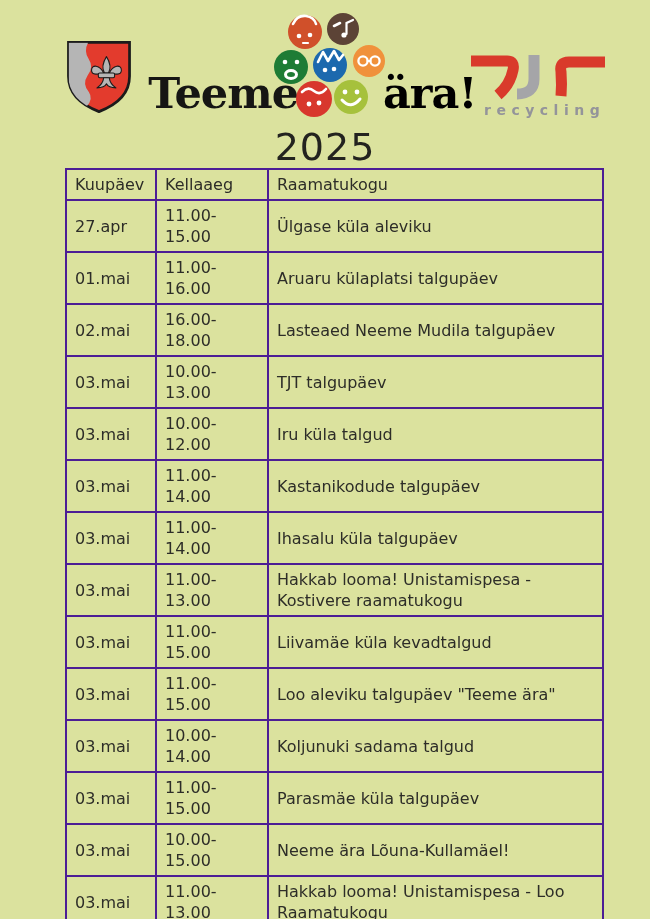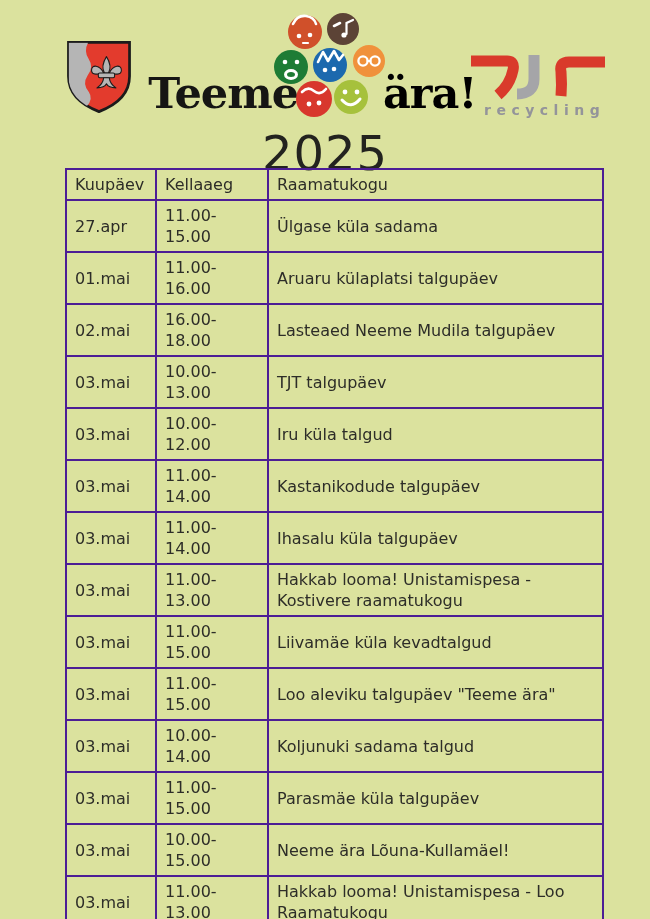--- a/index.html
+++ b/index.html
@@ -26,21 +26,21 @@
     font-weight:700;font-size:43px;line-height:1;color:#000000;
     letter-spacing:-1px;
   }
   .tjt{position:absolute;left:468px;top:50px;width:140px;height:52px;}
   .tjt-sub{
     position:absolute;left:484px;top:102px;
     font-size:14px;letter-spacing:5.5px;color:#94949a;font-weight:700;
   }
   .year{
     position:absolute;left:0;top:125px;width:650px;
-    text-align:center;font-size:48px;font-weight:400;color:#23231f;
+    text-align:center;font-size:38px;font-weight:400;color:#23231f;
     letter-spacing:1px;
   }
   
   table.schedule{
     position:absolute;left:65px;top:168px;width:537px;
     border-collapse:collapse;
     color:#2d2d28;font-size:16px;
     table-layout:fixed;
   }
   .schedule th,.schedule td{
@@ -147,21 +147,21 @@
       <tr>
         <th>Kuupäev</th>
         <th>Kellaaeg</th>
         <th>Raamatukogu</th>
       </tr>
     </thead>
     <tbody>
         <tr>
           <td>27.apr</td>
           <td>11.00-15.00</td>
-          <td>Ülgase küla sadama</td>
+          <td>Ülgase küla aleviku</td>
         </tr>
         <tr>
           <td>01.mai</td>
           <td>11.00-16.00</td>
           <td>Aruaru külaplatsi talgupäev</td>
         </tr>
         <tr>
           <td>02.mai</td>
           <td>16.00-18.00</td>
           <td>Lasteaed Neeme Mudila talgupäev</td>

